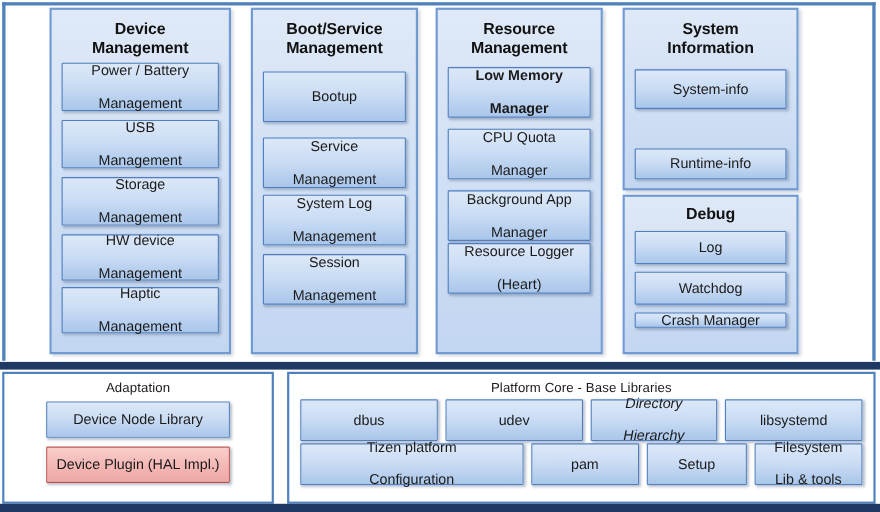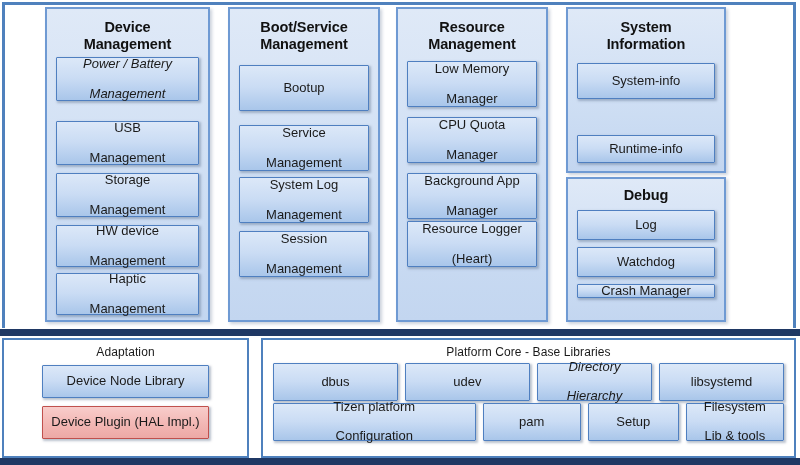--- a/index.html
+++ b/index.html
@@ -122,21 +122,21 @@
 <div class="diagram">
 
   <div class="frame-top"></div>
 
   <div class="col" style="left:45px; top:7px; width:165px; height:315px;">
     <div class="col-title">
       <div>Device</div>
       <div>Management</div>
     </div>
     <div class="col-body">
-      <div class="node" style="height:44px; margin-bottom:20px;font-style:italic;">
+      <div class="node" style="height:44px; margin-bottom:8px;">
         <span>
           <span>Power / Battery</span><br>
           <span>Management</span>
         </span>
       </div>
       <div class="node" style="height:44px; margin-bottom:8px;">
         <span>
           <span>USB</span><br>
           <span>Management</span>
         </span>
@@ -191,21 +191,21 @@
       </div>
     </div>
   </div>
 
   <div class="col" style="left:396px; top:7px; width:152px; height:315px;">
     <div class="col-title">
       <div>Resource</div>
       <div>Management</div>
     </div>
     <div class="col-body" style="padding-top:4px;">
-      <div class="node" style="height:46px; margin-bottom:10px;">
+      <div class="node" style="height:46px; margin-bottom:10px;font-weight:bold;">
         <span>
           <span>Low Memory</span><br>
           <span>Manager</span>
         </span>
       </div>
       <div class="node" style="height:46px; margin-bottom:10px;">
         <span>
           <span>CPU Quota</span><br>
           <span>Manager</span>
         </span>

